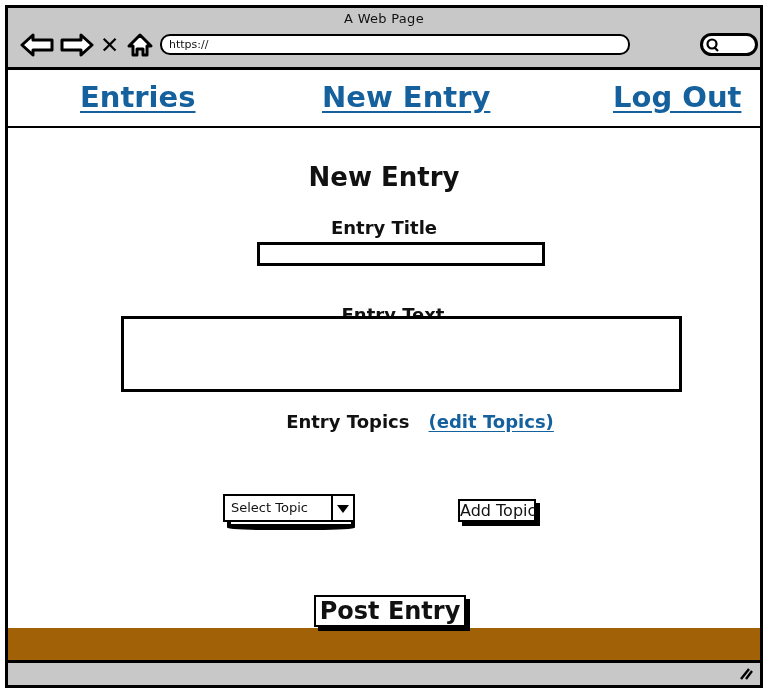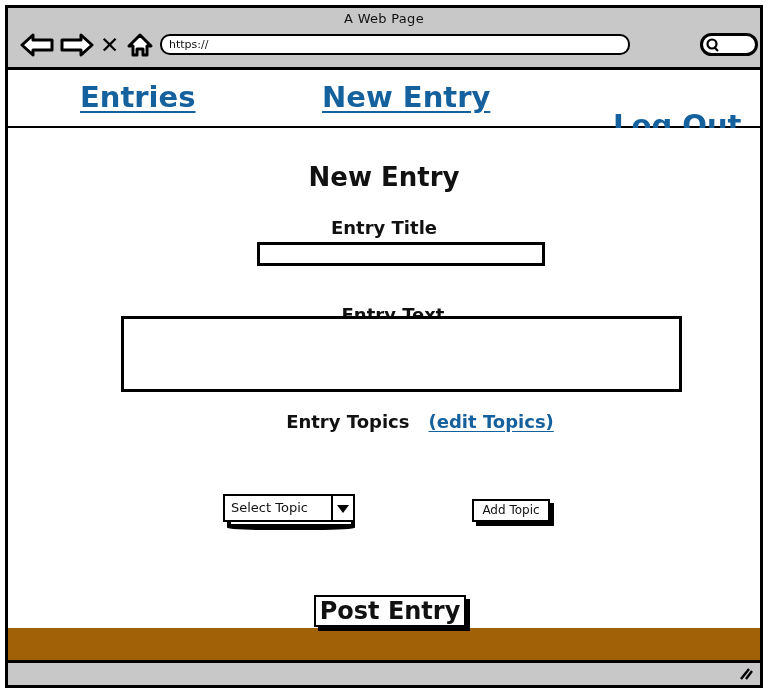--- a/index.html
+++ b/index.html
@@ -107,21 +107,21 @@
     font-size: 29px;
     font-weight: bold;
     color: #15619e;
     text-decoration: underline;
     text-underline-offset: 4px;
     cursor: pointer;
     white-space: nowrap;
   }
   .nav-entries  { left: 72px; }
   .nav-new      { left: 314px; }
-  .nav-logout   { left: 605px; margin-top: 28px; }
+  .nav-logout   { left: 605px; }
 
   
   .content {
     position: relative;
     height: 500px;
     background: #ffffff;
   }
   .page-title {
     position: absolute;
     top: 34px;
@@ -253,25 +253,25 @@
     background: #ffffff;
     border: 2px solid #000000;
     box-sizing: border-box;
     box-shadow: 4px 4px 0 #000000;
     text-align: center;
     color: #111111;
     cursor: pointer;
     white-space: nowrap;
   }
   .btn-add-topic {
-    left: 464px;
+    left: 450px;
     top: 371px;
     width: 78px;
     height: 23px;
-    font-size: 12px;
+    font-size: 16px;
     line-height: 19px;
     text-align: center;
   }
   .btn-post-entry {
     left: 306px;
     top: 467px;
     width: 152px;
     height: 32px;
     font-size: 24px;
     font-weight: bold;

